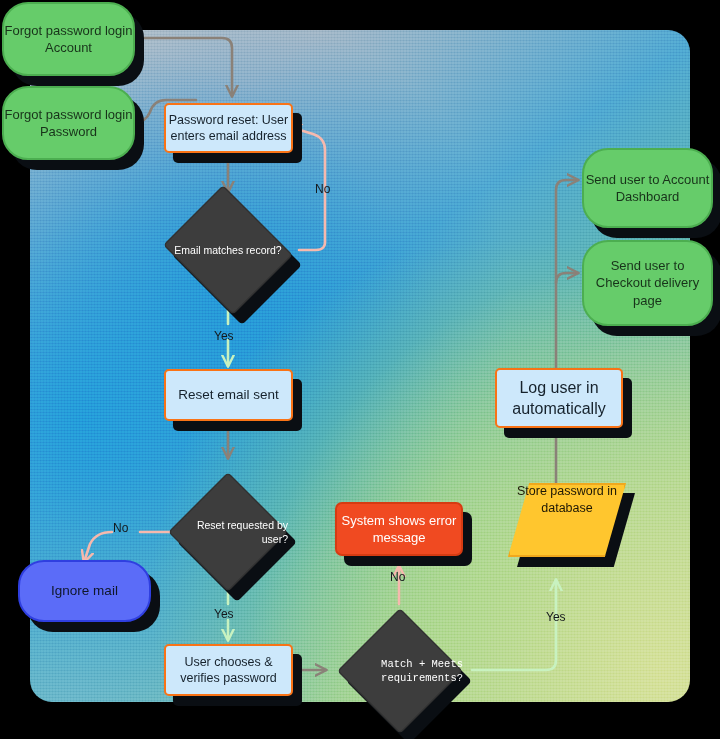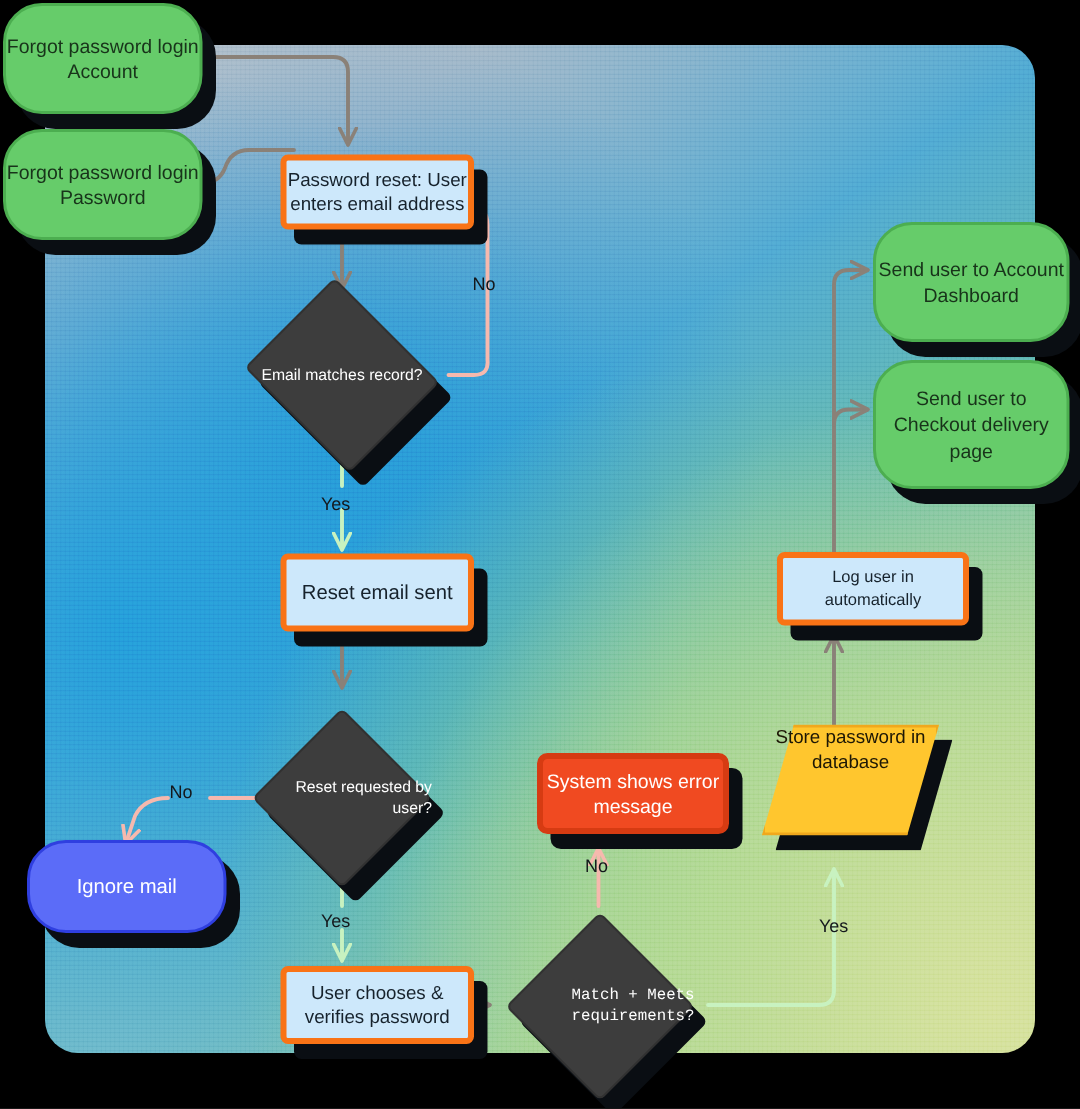--- a/index.html
+++ b/index.html
@@ -31,25 +31,25 @@
   
   #edges{position:absolute;left:0;top:0;width:720px;height:739px;pointer-events:none;}
 
   
   .node{position:absolute;box-sizing:border-box;display:flex;align-items:center;justify-content:flex-start;text-align:center;}
   .node .lbl{display:block;width:100%;line-height:1.32;}
 
   
   .term{border-radius:26px;border:2px solid #4cae50;background:#66cc6a;color:#18331a;font-size:13px;
         box-shadow:9px 10px 0 0 #0a0e13;}
-  .term.blue{border-color:#2f3fe0;background:#5b6cf8;color:#ffffff;box-shadow:9px 10px 0 0 #0a0e13;}
-
-  
-  .proc{border-radius:5px;border:4px solid #f97316;background:#cde8fb;color:#16222c;font-size:12.5px;
-        box-shadow:9px 10px 0 0 #0a0e13;margin-left:23px;}
+  .term.blue{border-color:#2f3fe0;background:#5b6cf8;color:#0f172a;box-shadow:9px 10px 0 0 #0a0e13;}
+
+  
+  .proc{border-radius:5px;border:2px solid #f97316;background:#cde8fb;color:#16222c;font-size:12.5px;
+        box-shadow:9px 10px 0 0 #0a0e13;}
   .proc.err{border-color:#d63b12;background:#f04a21;color:#ffffff;font-size:13px;border-radius:7px;}
 
   
   .dec-wrap{position:absolute;}
   .dec-shadow{position:absolute;left:9px;top:10px;width:100%;height:100%;background:#0a0e13;
               transform:rotate(45deg) scale(.707);border-radius:6px;}
   .dec{position:absolute;left:0;top:0;width:100%;height:100%;background:#3d3d3d;border:2px solid #313131;
        border-radius:6px;transform:rotate(45deg) scale(.707);box-sizing:border-box;}
   .dec-txt{position:absolute;left:0;top:0;width:100%;height:100%;display:flex;align-items:center;
            justify-content:center;text-align:right;color:#fff;font-size:10.5px;line-height:1.35;}
@@ -173,21 +173,21 @@
   </div>
 
   <div class="data-wrap" style="left:508px;top:483px;width:118px;height:74px;">
     <div class="data-shadow"></div>
     <div class="data-shape"></div>
     <div class="data-txt">
       <span>Store password in database</span>
     </div>
   </div>
 
-  <div class="node proc" style="left:495px;top:368px;width:128px;height:49px;font-size:11px;">
+  <div class="node proc" style="left:495px;top:368px;width:128px;height:60px;font-size:16px;">
     <span class="lbl">Log user in automatically</span>
   </div>
 
   <div class="node term" style="left:582px;top:148px;width:131px;height:80px;">
     <span class="lbl">Send user to Account Dashboard</span>
   </div>
 
   <div class="node term" style="left:582px;top:240px;width:131px;height:86px;">
     <span class="lbl">Send user to Checkout delivery page</span>
   </div>

